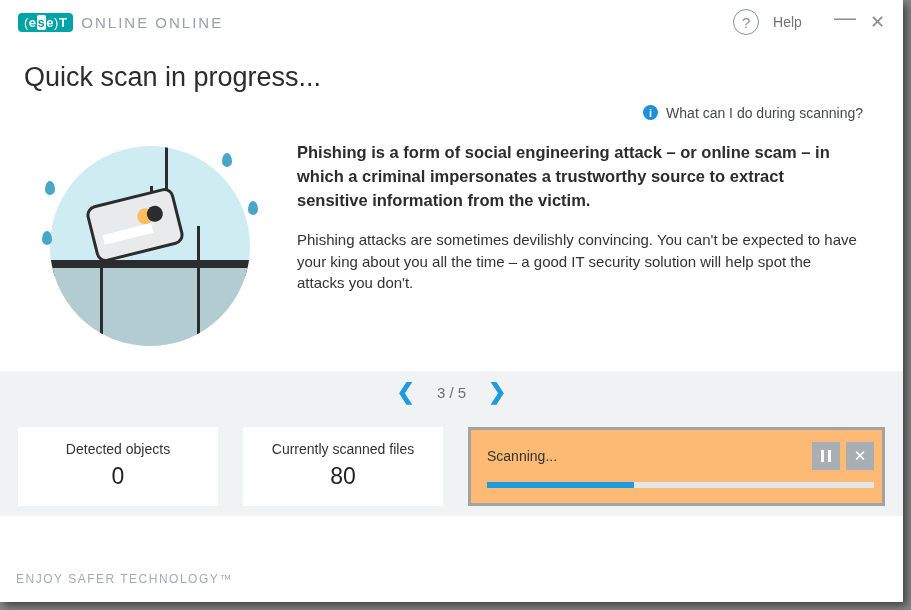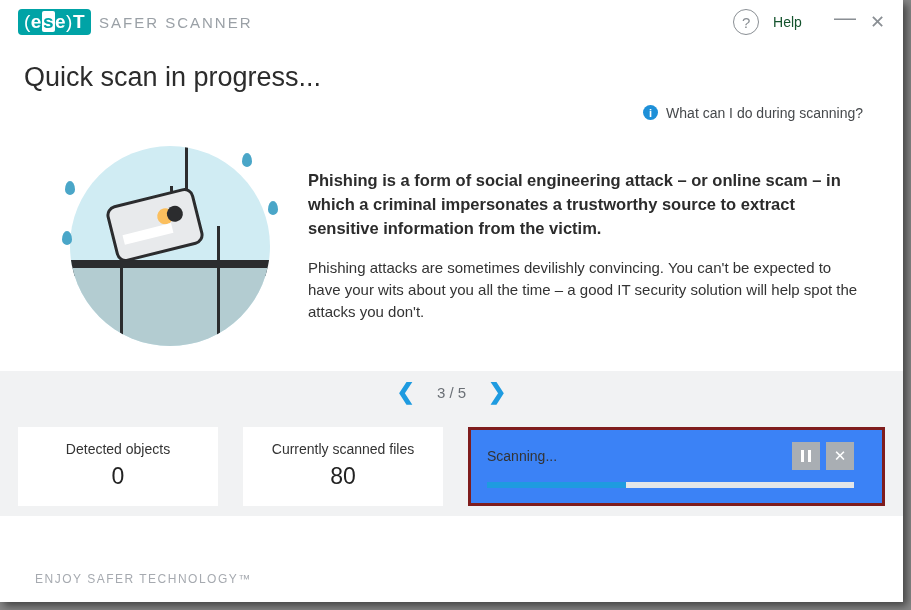--- a/index.html
+++ b/index.html
@@ -1,29 +1,29 @@
 <!DOCTYPE html>
 <html><head>
 <meta charset="utf-8">
 <style>
   * { box-sizing: border-box; margin: 0; padding: 0; }
   body { font-family: "Segoe UI", Arial, sans-serif; background: #888; width: 911px; height: 610px; position: relative; }
   .window { width: 903px; height: 602px; background: #fff; position: absolute; top: 0; left: 0; box-shadow: 4px 4px 8px rgba(0,0,0,0.5); display: flex; flex-direction: column; }
   .titlebar { height: 44px; display: flex; align-items: center; padding: 0 18px; }
-  .logo-badge { background: #00a3a6; color: #fff; border-radius: 4px; padding: 2px 6px 2px 6px; font-weight: 700; font-size: 19px; letter-spacing: 0.5px; }
+  .logo-badge { background: #00a3a6; color: #fff; border-radius: 4px; padding: 2px 6px 2px 6px; font-weight: 700; font-size: 13px; letter-spacing: 0.5px; }
   .logo-badge .brk { font-weight: 400; }
   .app-name { color: #9aa0a6; font-size: 15px; letter-spacing: 2px; margin-left: 8px; }
   .title-spacer { flex: 1; }
   .help-icon-c { width: 26px; height: 26px; border: 1.5px solid #8a8f94; border-radius: 50%; display: flex; align-items: center; justify-content: center; color: #8a8f94; font-size: 15px; cursor: pointer; }
-  .help-text { color: #14532d; font-size: 14px; margin-left: 14px; margin-right: 18px; cursor: pointer; }
+  .help-text { color: #737373; font-size: 14px; margin-left: 14px; margin-right: 18px; cursor: pointer; }
   .win-btn { color: #8a8f94; font-size: 16px; margin-left: 14px; cursor: pointer; font-family: Arial, sans-serif; }
   .heading { font-size: 27px; font-weight: 400; color: #2c2c2c; padding: 18px 40px 8px 24px; }
   .infolink-row { display: flex; justify-content: flex-end; padding: 4px 40px 10px 0; font-size: 14px; color: #46494c; }
   .info-i { width: 15px; height: 15px; background: #1e90d8; color: #fff; border-radius: 50%; font-size: 11px; font-weight: 700; display: inline-flex; align-items: center; justify-content: center; margin-right: 8px; font-style: normal; }
-  .content-row { display: flex; padding: 10px 40px 20px 60px; gap: 28px; align-items: center; }
+  .content-row { display: flex; padding: 10px 40px 20px 40px; gap: 37px; }
   .illus-wrap { width: 220px; height: 210px; position: relative; flex-shrink: 0; }
   .circle-bg { width: 200px; height: 200px; background: #d0ecf3; border-radius: 50%; position: absolute; left: 10px; top: 5px; overflow: hidden; }
   .card { width: 90px; height: 58px; background: #e8eaec; border: 3px solid #2b2c2e; border-radius: 10px; position: absolute; left: 40px; top: 50px; transform: rotate(-14deg); z-index: 3; }
   .card .stripe { position: absolute; top: 28px; left: 8px; width: 50px; height: 10px; background: #fff; }
   .card .dot1 { position: absolute; top: 12px; right: 12px; width: 16px; height: 16px; background: #2b2c2e; border-radius: 50%; }
   .card .dot2 { position: absolute; top: 12px; right: 22px; width: 16px; height: 16px; background: #fbbf5e; border-radius: 50%; }
   .rod { position: absolute; width: 3px; height: 80px; background: #2b2c2e; left: 115px; top: -5px; z-index: 2; }
   .hook { position: absolute; width: 20px; height: 22px; border: 3px solid #2b2c2e; border-top: none; border-right: none; border-radius: 0 0 0 18px; left: 100px; top: 40px; z-index: 2; }
   .water { position: absolute; bottom: 0; left: 0; right: 0; height: 78px; background: #b3ccd1; }
   .wave { position: absolute; bottom: 70px; left: 0; right: 0; height: 16px; background: #2b2c2e; }
@@ -35,38 +35,38 @@
   .text-col .bold { font-weight: 700; font-size: 16.5px; line-height: 1.45; margin-bottom: 16px; }
   .text-col .para { font-size: 15px; line-height: 1.45; color: #333; }
   .pager-bar { background: #f1f2f3; height: 42px; display: flex; align-items: center; justify-content: center; gap: 22px; color: #6b7076; font-size: 15px; }
   .chev { color: #1e9be0; font-size: 22px; font-weight: 700; cursor: pointer; }
   .stats-row { display: flex; gap: 25px; padding: 14px 18px 10px 18px; background: #f1f2f3; }
   .stat-box { background: #fff; flex-shrink: 0; text-align: center; padding: 14px 10px 16px 10px; }
   .stat-box.b1 { width: 200px; }
   .stat-box.b2 { width: 200px; }
   .stat-label { font-size: 14px; color: #333; }
   .stat-value { font-size: 23px; color: #222; margin-top: 6px; }
-  .scan-box { background: #3b82f6; flex: 1; padding: 12px 28px 14px 16px; position: relative; border: 3px solid #7f1d1d; }
+  .scan-box { background: #fdba74; flex: 1; padding: 12px 8px 14px 16px; position: relative; border: 3px solid #a3a3a3; }
   .scan-row1 { display: flex; align-items: center; }
   .scan-status { font-size: 14px; color: #333; flex: 1; }
   .sq-btn { width: 28px; height: 28px; background: #a9aeb3; color: #fff; display: flex; align-items: center; justify-content: center; margin-left: 6px; cursor: pointer; font-size: 13px; }
   .scan-path { font-size: 13.5px; color: #333; margin-top: 8px; }
   .prog-track { width: 100%; height: 6px; background: #e4e6e8; margin-top: 12px; position: relative; }
   .prog-fill { position: absolute; left: 0; top: 0; bottom: 0; background: #1e9be0; }
-  .footer { padding: 16px 35px; color: #a6aab0; font-size: 12px; letter-spacing: 1.5px; margin-top: auto; }
+  .footer { padding: 16px 16px; color: #a6aab0; font-size: 12px; letter-spacing: 1.5px; margin-top: auto; }
 </style>
 </head>
 <body>
 
 <div class="window">
   <div class="titlebar">
     <span class="logo-badge">
       <span class="brk">(</span>e<span style="color:#fff;background:#fff;color:#00a3a6;border-radius:2px;padding:0 1px;">s</span>e<span class="brk">)</span>T
     </span>
-    <span class="app-name">SAFER SCANNER</span>
+    <span class="app-name">ONLINE ONLINE</span>
     <div class="title-spacer"></div>
     <div class="help-icon-c">?</div>
     <span class="help-text">Help</span>
     <span class="win-btn" style="font-size:22px;position:relative;top:-4px;">—</span>
     <span class="win-btn" style="font-size:18px;">✕</span>
   </div>
 
   <div class="heading">Quick scan in progress...</div>
 
   <div class="infolink-row">
@@ -89,21 +89,21 @@
         <div class="glass-l"></div>
           <div class="glass-r"></div>
       </div>
       <div class="drop d1"></div>
         <div class="drop d2"></div>
         <div class="drop d3"></div>
         <div class="drop d4"></div>
     </div>
     <div class="text-col">
       <p class="bold">Phishing is a form of social engineering attack – or online scam – in which a criminal impersonates a trustworthy source to extract sensitive information from the victim.</p>
-      <p class="para">Phishing attacks are sometimes devilishly convincing. You can't be expected to have your wits about you all the time – a good IT security solution will help spot the attacks you don't.</p>
+      <p class="para">Phishing attacks are sometimes devilishly convincing. You can't be expected to have your king about you all the time – a good IT security solution will help spot the attacks you don't.</p>
     </div>
   </div>
 
   <div class="pager-bar">
     <span class="chev">❮</span>
     <span>3 / 5</span>
     <span class="chev">❯</span>
   </div>
 
   <div class="stats-row">

